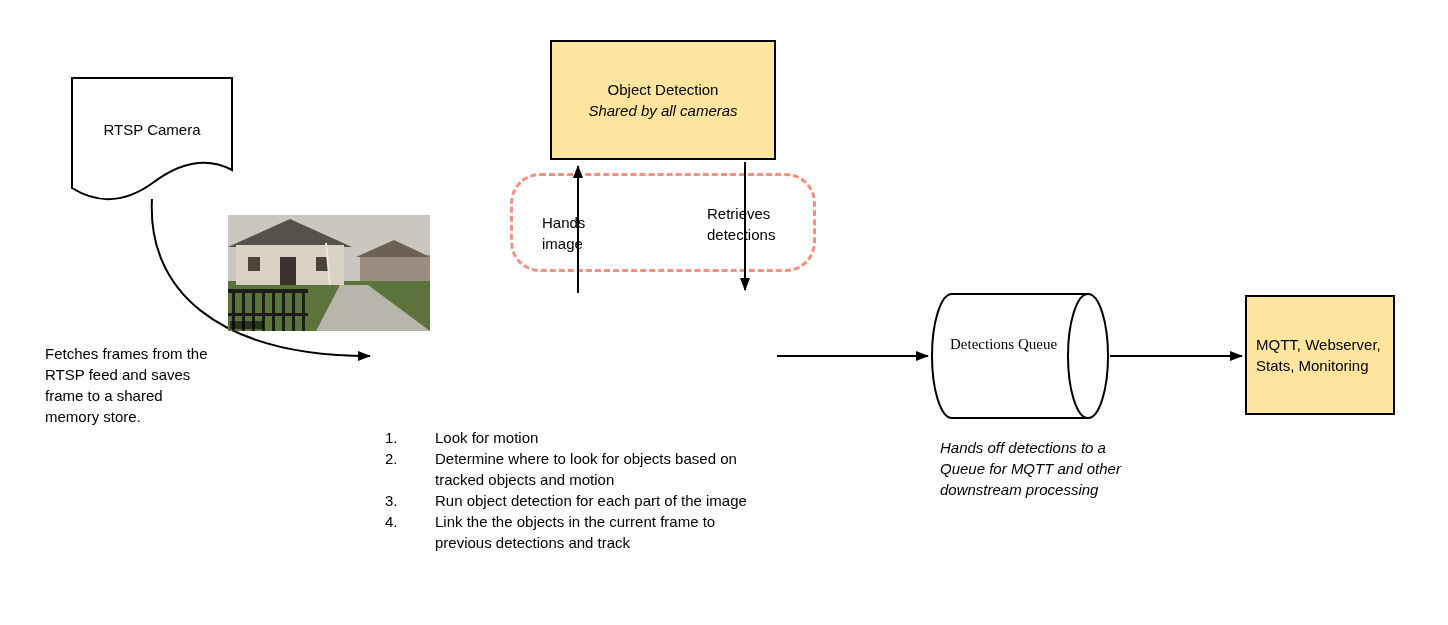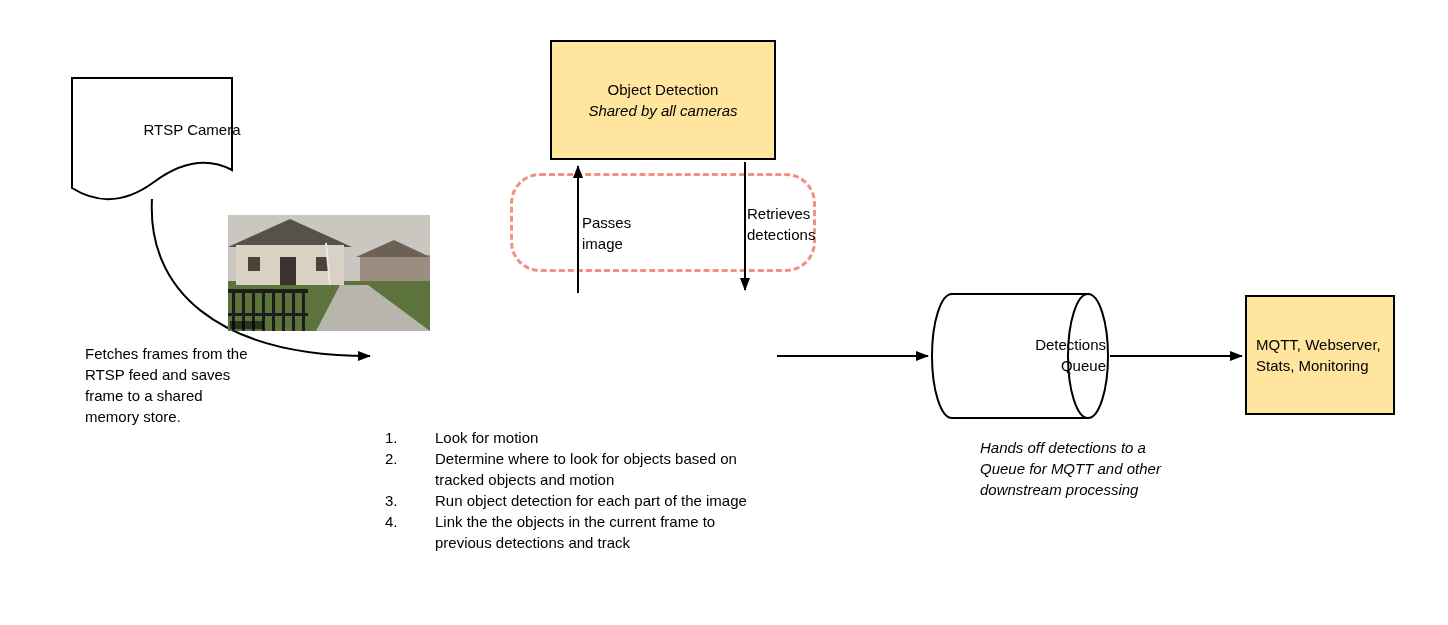--- a/index.html
+++ b/index.html
@@ -37,21 +37,21 @@
   .bold { font-weight: bold; }
 
   
   .dashed-region {
     border: 3px dashed var(--shared-memory-dash, #f19280);
     border-radius: 30px;
     background: transparent;
     z-index: 1;
   }
 
-  .label-block { z-index: 4; margin-left: 40px; }
+  .label-block { z-index: 4; }
 
   
   .steps { z-index: 2; }
   .step-row { display: flex; }
   .step-num { width: 50px; flex: 0 0 50px; }
   .step-text { width: 340px; }
 
   
   svg.overlay {
     position: absolute;
@@ -105,21 +105,21 @@
 
   <div class="abs label-block" style="left:72px; top:119px; width:160px; text-align:center;">RTSP Camera</div>
 
   <div class="abs node flex-center" style="left:550px; top:40px; width:226px; height:120px;">
     <div>Object Detection</div>
     <div class="italic">Shared by all cameras</div>
   </div>
 
   <div class="abs dashed-region" style="left:510px; top:173px; width:306px; height:99px;"></div>
 
-  <div class="abs label-block" style="left:542px; top:212px; width:70px;">Passes image</div>
+  <div class="abs label-block" style="left:542px; top:212px; width:70px;">Hands image</div>
 
   <div class="abs label-block" style="left:707px; top:203px; width:80px;">Retrieves detections</div>
 
 
 
   <svg class="abs photo" style="left:228px; top:215px;" width="202" height="116" viewBox="0 0 202 116">
     <rect x="0" y="0" width="202" height="116" fill="#c9c7c0"></rect>
     <rect x="132" y="40" width="70" height="28" fill="#9b8d80"></rect>
     <polygon points="128,42 166,25 202,42" fill="#6d6156"></polygon>
     <rect x="0" y="66" width="202" height="50" fill="#5c733b"></rect>
@@ -159,21 +159,21 @@
     <div class="step-row">
       <span class="step-num">3.</span>
       <span class="step-text">Run object detection for each part of the image</span>
     </div>
     <div class="step-row">
       <span class="step-num">4.</span>
       <span class="step-text">Link the the objects in the current frame to previous detections and track</span>
     </div>
   </div>
 
-  <div class="abs label-block" style="left:950px; top:334px; width:116px; text-align:right;">Detections Queue</div>
+  <div class="abs label-block" style="left:950px; top:334px; width:116px; text-align:left;font-family:Liberation Serif, serif;">Detections Queue</div>
 
   <div class="abs label-block" style="left:940px; top:437px; width:185px;font-style:italic;">Hands off detections to a Queue for MQTT and other downstream processing</div>
 
   <div class="abs node mqtt-box" style="left:1245px; top:295px; width:150px; height:120px;justify-content:flex-end;">
     <div>MQTT, Webserver, Stats, Monitoring</div>
   </div>
 
 </div>
 
 </body></html>

